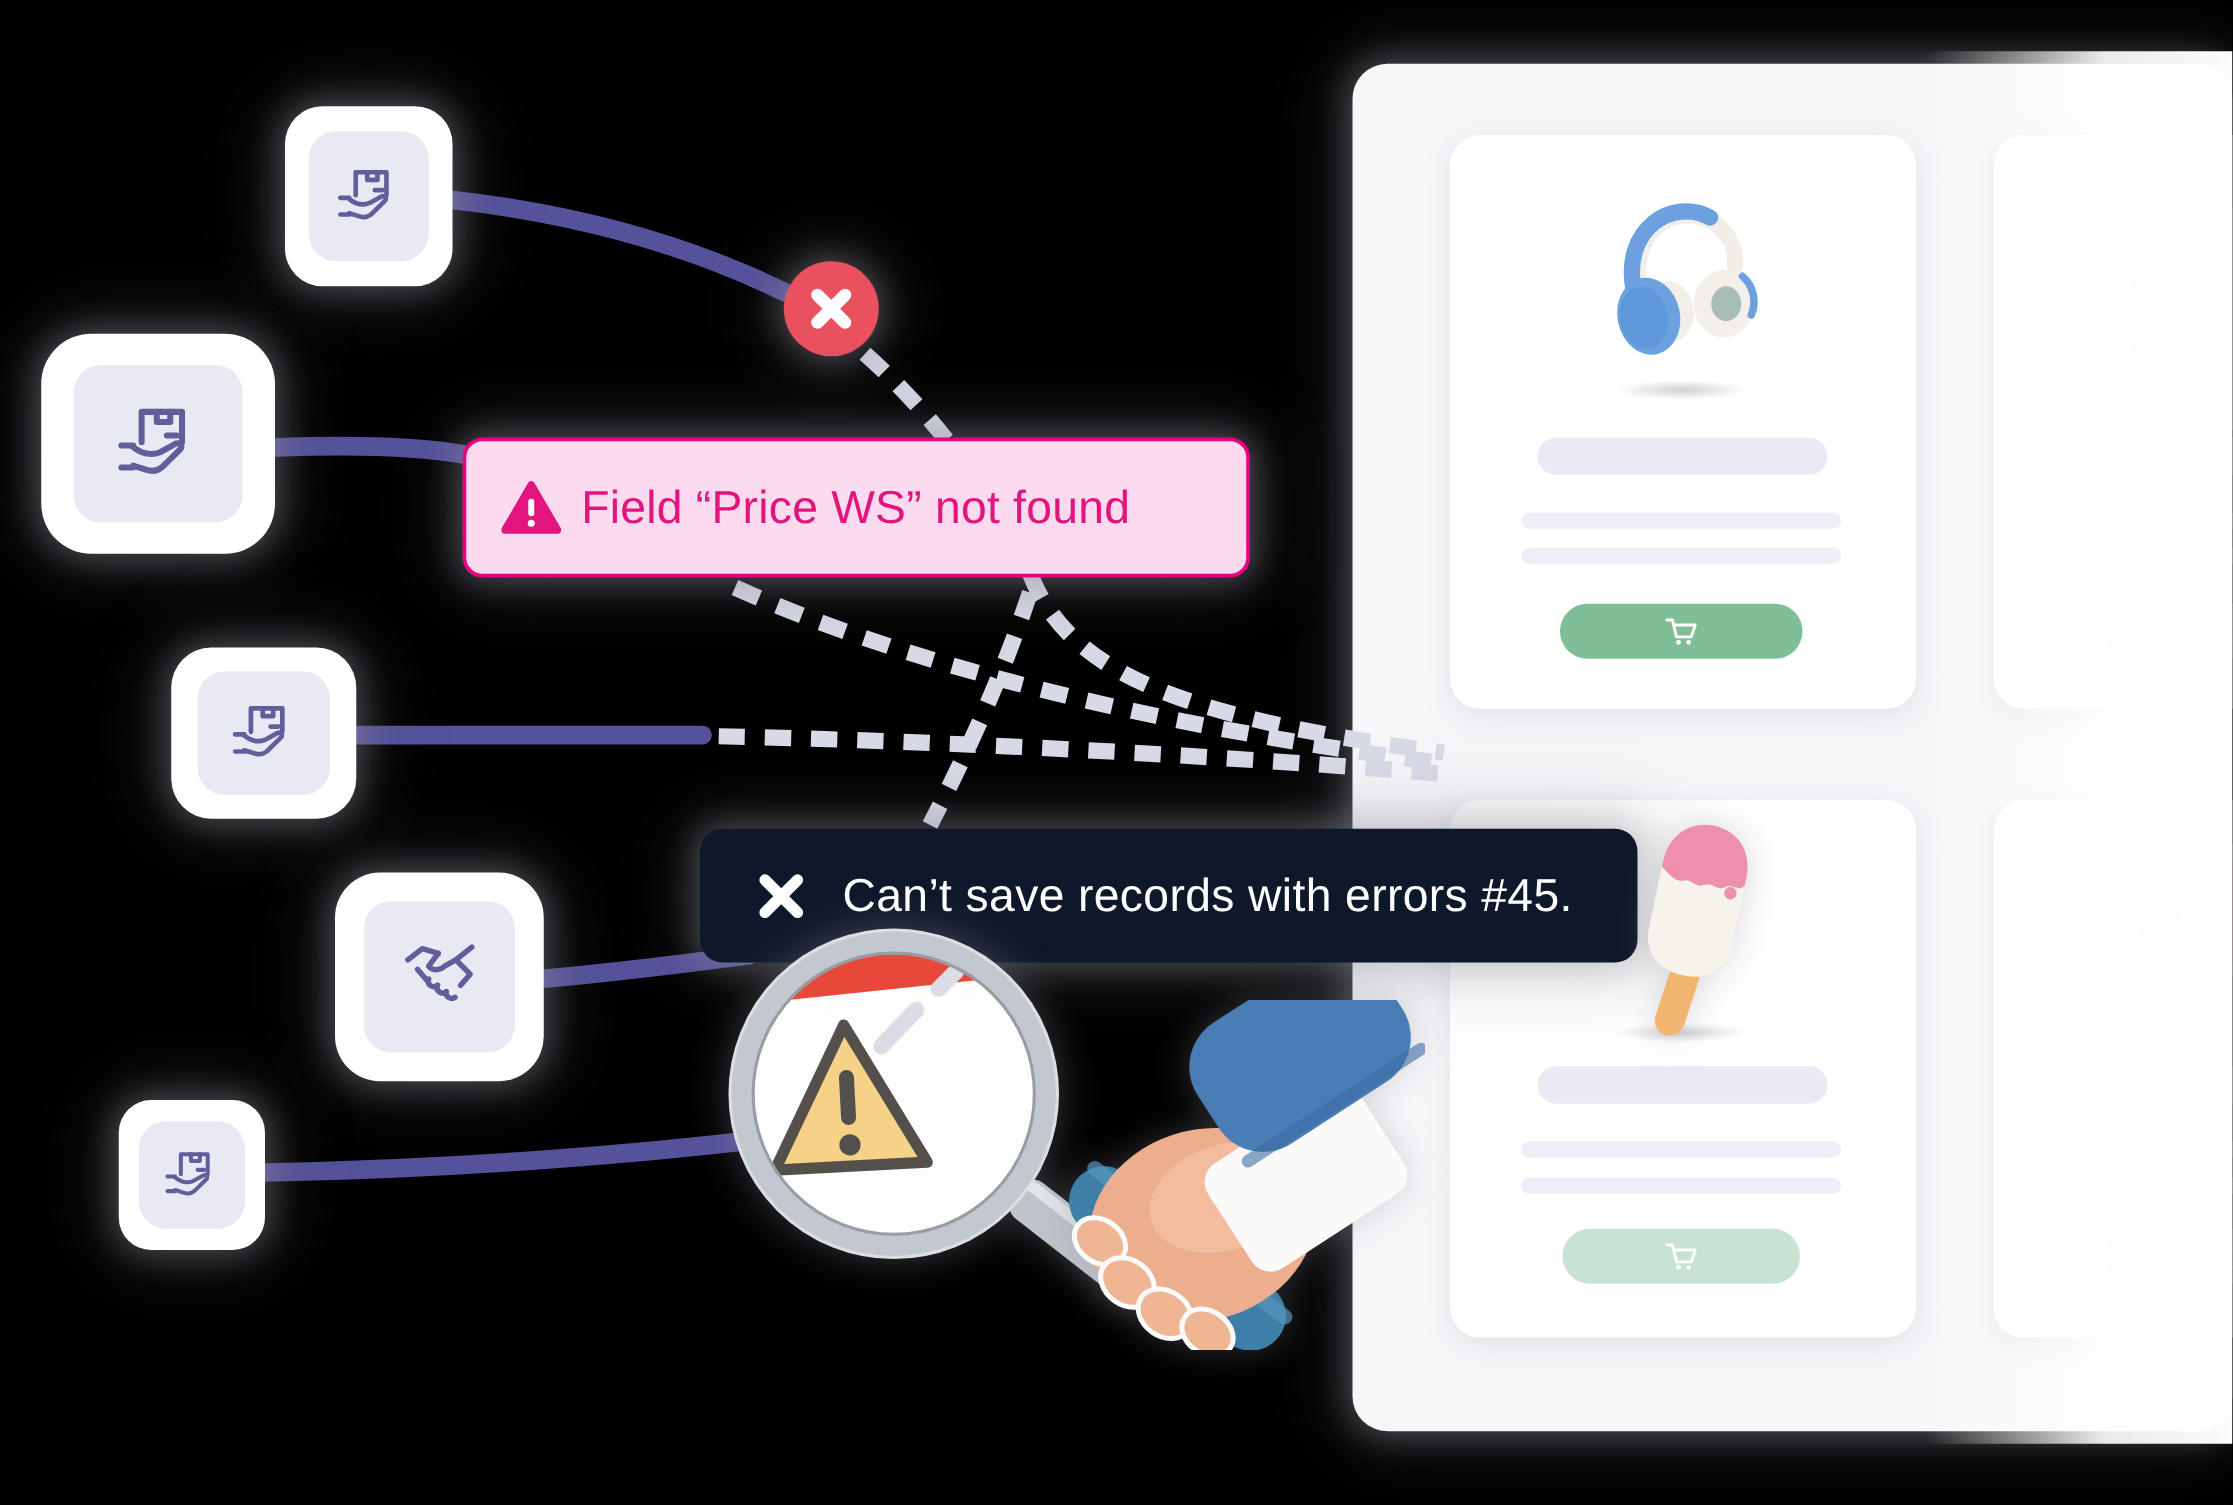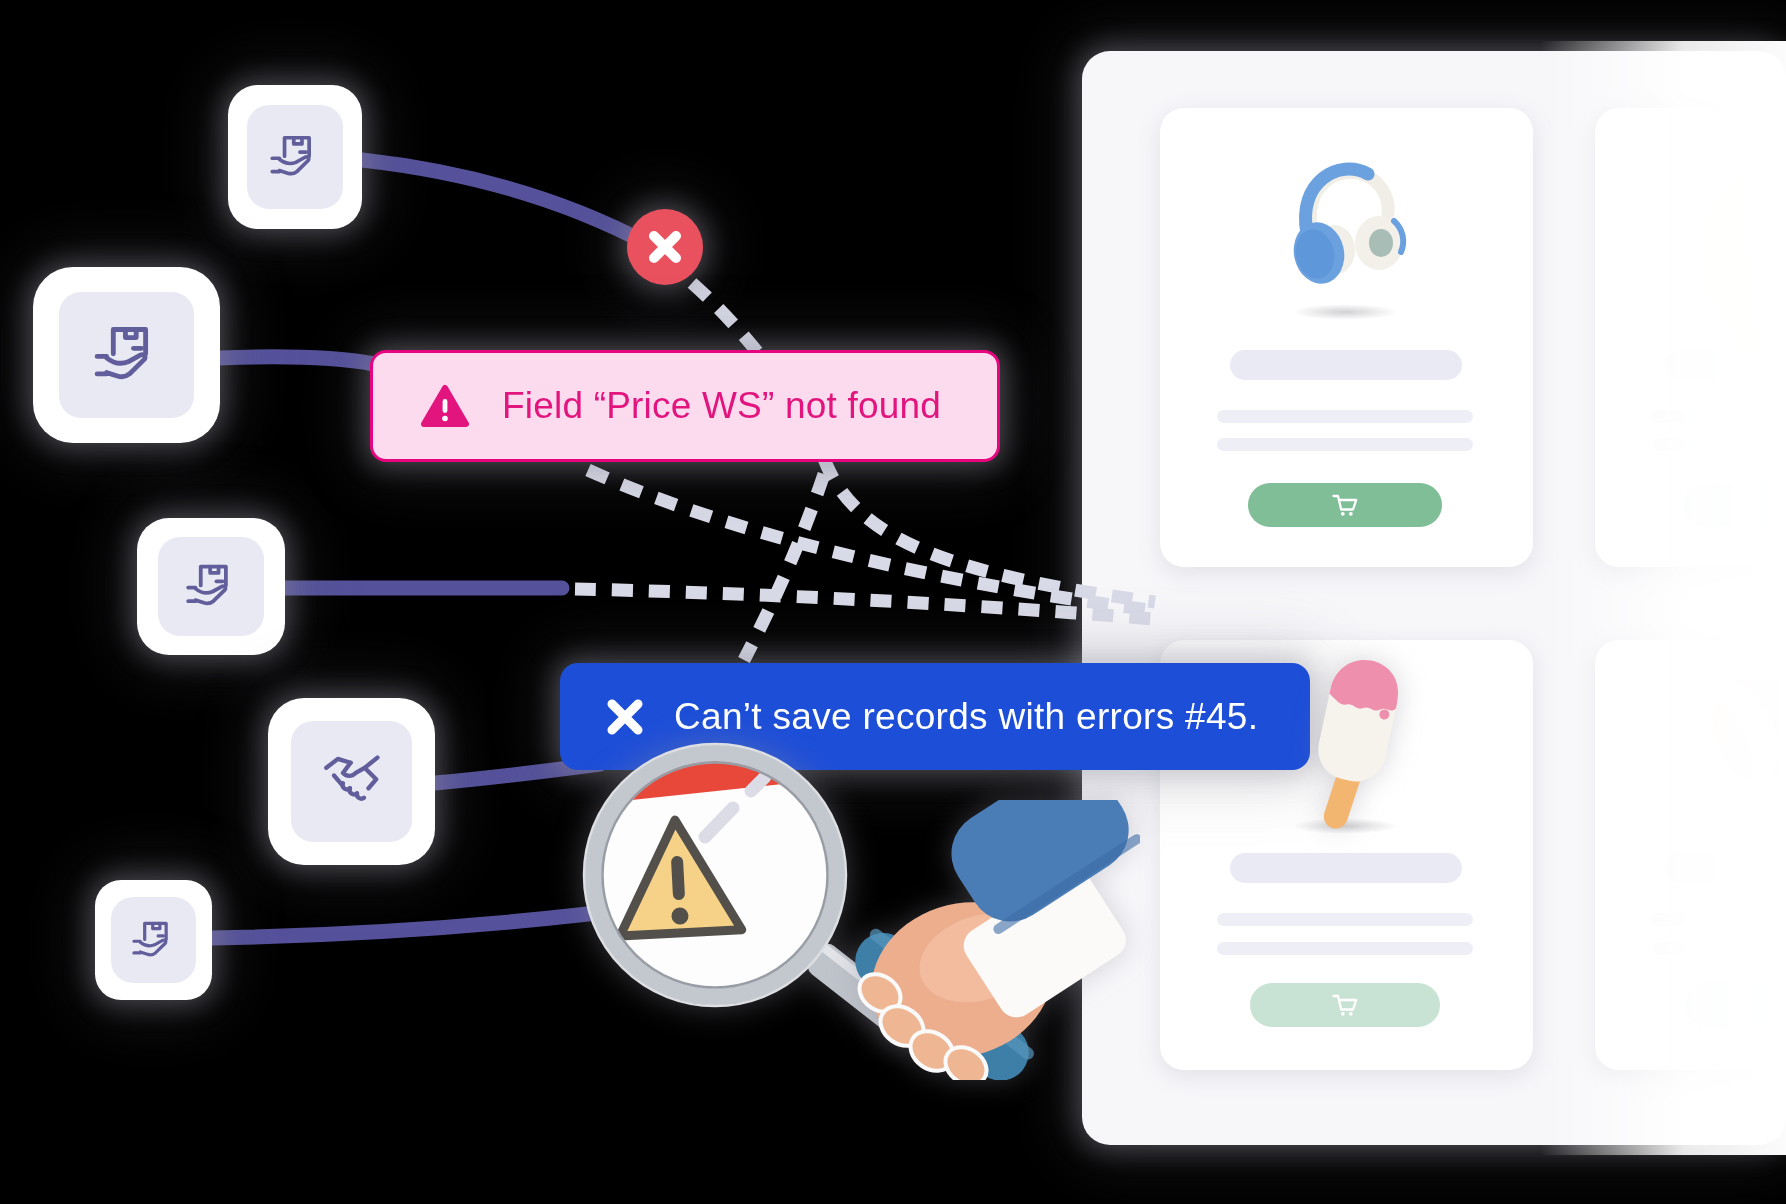--- a/index.html
+++ b/index.html
@@ -39,23 +39,23 @@
                     display:flex;align-items:center;justify-content:center;}
   .flow-icon svg{width:68%;height:68%;}
   .lines{left:0;top:0;z-index:2;}
   .x-circle{left:627px;top:209px;width:76px;height:76px;border-radius:50%;background:#E9515F;
             display:flex;align-items:center;justify-content:center;z-index:4;}
 
   
   .alert{display:flex;align-items:center;white-space:nowrap;}
   .alert-pink{left:370px;top:350px;width:630px;height:112px;background:#FCDBEE;
               border:3px solid #E7047F;border-radius:16px;z-index:5;
-              padding-left:48px;gap:33px;box-sizing:border-box;}
+              padding-left:28px;gap:16px;box-sizing:border-box;}
   .alert-pink .alert-text{color:#E2157E;font-size:37px;font-weight:500;letter-spacing:.2px;}
-  .alert-red{left:560px;top:663px;width:750px;height:107px;background:#1d4ed8;
+  .alert-red{left:560px;top:663px;width:750px;height:107px;background:#0f172a;
              border-radius:18px;z-index:6;padding-left:44px;gap:28px;box-sizing:border-box;}
   .alert-red .alert-text{color:#FFFFFF;font-size:37px;font-weight:400;letter-spacing:.3px;}
 
   
   .popsicle{left:1300px;top:645px;z-index:7;filter:drop-shadow(0 0 14px rgba(140,140,155,.35));}
   .magnifier{left:555px;top:715px;z-index:8;filter:drop-shadow(0 0 16px rgba(140,140,155,.40));}
   .hand{left:840px;top:800px;z-index:9;filter:drop-shadow(0 0 14px rgba(140,140,155,.35));}
 </style>
 </head>
 <body>

